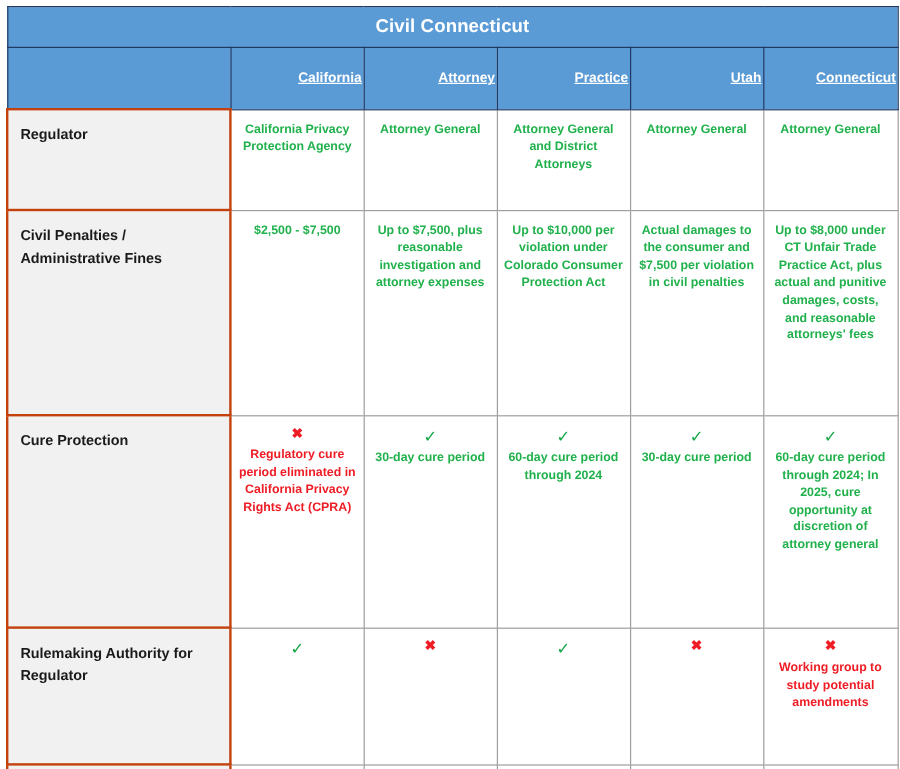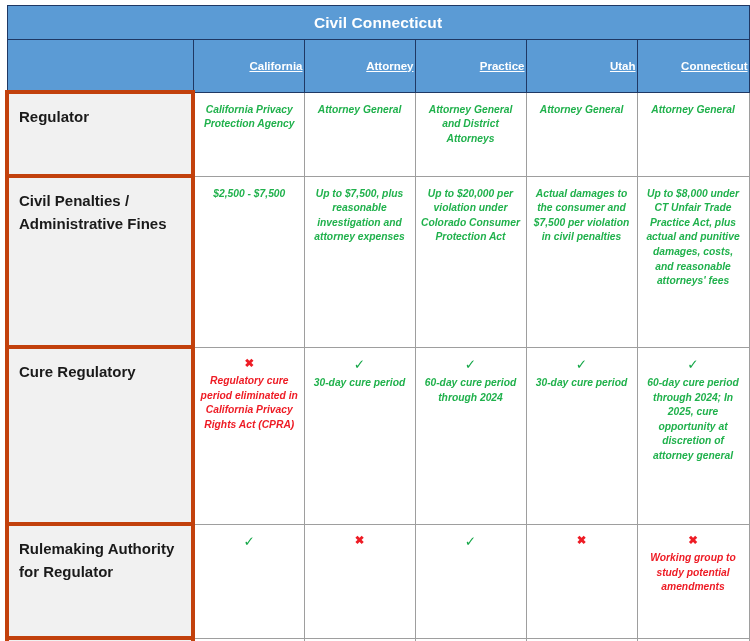--- a/index.html
+++ b/index.html
@@ -54,26 +54,26 @@
     text-decoration: underline;
   }
   .col-head.blank {
     border-right: 1.4px solid #1F3864;
   }
 
   
   .row-label {
     background: #F1F1F1;
     color: #1A1A1A;
-    font-size: 15px;
+    font-size: 12px;
     font-weight: bold;
     text-align: left;
     vertical-align: top;
     padding: 11px 0 0 10px;
-    border: 4px solid #c2410c;
+    border: 2px solid #c2410c;
     line-height: 1.55;
   }
 
   
   .cell {
     background: #ffffff;
     text-align: center;
     vertical-align: top;
     padding: 10px 5px 6px 5px;
     border: 1px solid #9E9E9E;
@@ -92,21 +92,20 @@
     font-size: 13.5px;
     font-weight: normal;
   }
   .mark.cross {
     color: #EE1C25;
     font-size: 11.5px;
     font-weight: bold;
   }
   .cell .note {
     display: block;
-    font-style: italic;
   }
   .cell .note.green { color: #20B14C; }
   .cell .note.red   { color: #EE1C25; }
 
   
   col.c-label { width: 186px; }
   col.c-state { width: 111px; }
   col.c-state-last { width: 112px; }
 
   
@@ -163,31 +162,31 @@
         </tr>
         <tr class="r-penalties">
           <th class="row-label">Civil Penalties / Administrative Fines</th>
           <td class="cell">
             <span class="note green">$2,500 - $7,500</span>
           </td>
           <td class="cell">
             <span class="note green">Up to $7,500, plus reasonable investigation and attorney expenses</span>
           </td>
           <td class="cell">
-            <span class="note green">Up to $20,000 per violation under Colorado Consumer Protection Act</span>
+            <span class="note green">Up to $10,000 per violation under Colorado Consumer Protection Act</span>
           </td>
           <td class="cell">
             <span class="note green">Actual damages to the consumer and $7,500 per violation in civil penalties</span>
           </td>
           <td class="cell">
             <span class="note green">Up to $8,000 under CT Unfair Trade Practice Act, plus actual and punitive damages, costs, and reasonable attorneys' fees</span>
           </td>
         </tr>
         <tr class="r-cure">
-          <th class="row-label">Cure Regulatory</th>
+          <th class="row-label">Cure Protection</th>
           <td class="cell">
             <span class="mark cross">✖</span>
             <span class="note red">Regulatory cure period eliminated in California Privacy Rights Act (CPRA)</span>
           </td>
           <td class="cell">
             <span class="mark check">✓</span>
             <span class="note green">30-day cure period</span>
           </td>
           <td class="cell">
             <span class="mark check">✓</span>

